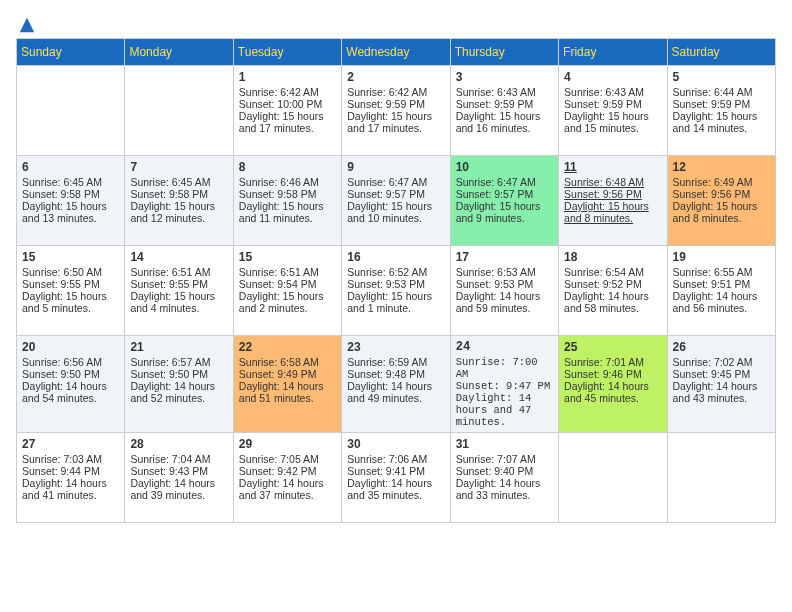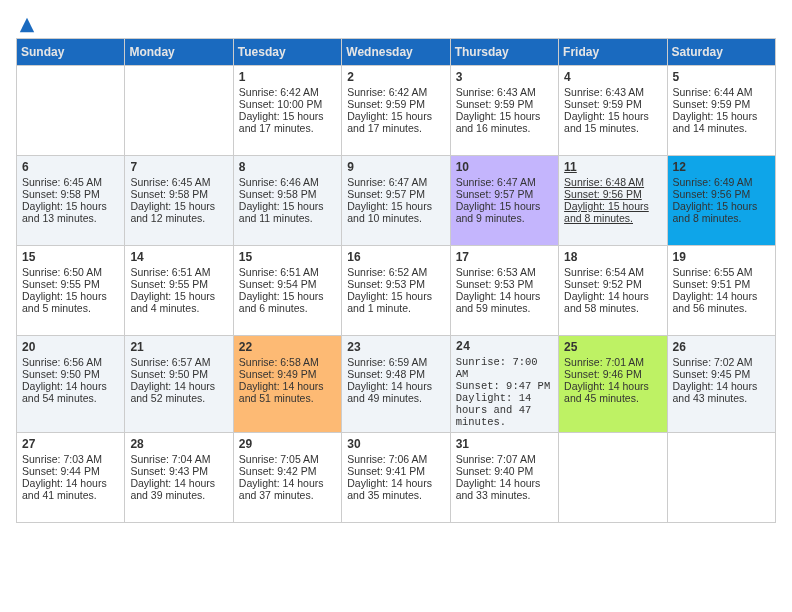--- a/index.html
+++ b/index.html
@@ -52,23 +52,23 @@
       font-size: 15px;
       color: #333;
     }
     table {
       width: 100%;
       border-collapse: collapse;
       table-layout: fixed;
     }
     thead th {
       background: #1a6abf;
-      color: #e5e5e5;
+      color: #fde047;
       font-size: 12px;
-      font-weight: bold;
+      font-weight: normal;
       padding: 6px 4px;
       text-align: left;
       border: 1px solid #ccc;
     }
     td {
       border: 1px solid #ccc;
       vertical-align: top;
       padding: 4px 5px;
       height: 90px;
       font-size: 10.5px;
@@ -127,28 +127,28 @@
         <td><span class="day-num">2</span><span>Sunrise: 6:42 AM</span><br><span>Sunset: 9:59 PM</span><br><span>Daylight: 15 hours and 17 minutes.</span></td>
         <td><span class="day-num">3</span><span>Sunrise: 6:43 AM</span><br><span>Sunset: 9:59 PM</span><br><span>Daylight: 15 hours and 16 minutes.</span></td>
         <td><span class="day-num">4</span><span>Sunrise: 6:43 AM</span><br><span>Sunset: 9:59 PM</span><br><span>Daylight: 15 hours and 15 minutes.</span></td>
         <td><span class="day-num">5</span><span>Sunrise: 6:44 AM</span><br><span>Sunset: 9:59 PM</span><br><span>Daylight: 15 hours and 14 minutes.</span></td>
       </tr>
       <tr>
         <td style="background: rgb(240, 244, 248);"><span class="day-num">6</span><span>Sunrise: 6:45 AM</span><br><span>Sunset: 9:58 PM</span><br><span>Daylight: 15 hours and 13 minutes.</span></td>
         <td style="background: rgb(240, 244, 248);"><span class="day-num">7</span><span>Sunrise: 6:45 AM</span><br><span>Sunset: 9:58 PM</span><br><span>Daylight: 15 hours and 12 minutes.</span></td>
         <td style="background: rgb(240, 244, 248);"><span class="day-num">8</span><span>Sunrise: 6:46 AM</span><br><span>Sunset: 9:58 PM</span><br><span>Daylight: 15 hours and 11 minutes.</span></td>
         <td style="background: rgb(240, 244, 248);"><span class="day-num">9</span><span>Sunrise: 6:47 AM</span><br><span>Sunset: 9:57 PM</span><br><span>Daylight: 15 hours and 10 minutes.</span></td>
-        <td style="background: #c4b5fd;"><span class="day-num">10</span><span>Sunrise: 6:47 AM</span><br><span>Sunset: 9:57 PM</span><br><span>Daylight: 15 hours and 9 minutes.</span></td>
+        <td style="background: #86efac;"><span class="day-num">10</span><span>Sunrise: 6:47 AM</span><br><span>Sunset: 9:57 PM</span><br><span>Daylight: 15 hours and 9 minutes.</span></td>
         <td style="background: rgb(240, 244, 248); text-decoration: underline;"><span class="day-num">11</span><span>Sunrise: 6:48 AM</span><br><span>Sunset: 9:56 PM</span><br><span>Daylight: 15 hours and 8 minutes.</span></td>
-        <td style="background: #0ea5e9;"><span class="day-num">12</span><span>Sunrise: 6:49 AM</span><br><span>Sunset: 9:56 PM</span><br><span>Daylight: 15 hours and 8 minutes.</span></td>
+        <td style="background: #fdba74;"><span class="day-num">12</span><span>Sunrise: 6:49 AM</span><br><span>Sunset: 9:56 PM</span><br><span>Daylight: 15 hours and 8 minutes.</span></td>
       </tr>
       <tr>
         <td><span class="day-num">15</span><span>Sunrise: 6:50 AM</span><br><span>Sunset: 9:55 PM</span><br><span>Daylight: 15 hours and 5 minutes.</span></td>
         <td><span class="day-num">14</span><span>Sunrise: 6:51 AM</span><br><span>Sunset: 9:55 PM</span><br><span>Daylight: 15 hours and 4 minutes.</span></td>
-        <td><span class="day-num">15</span><span>Sunrise: 6:51 AM</span><br><span>Sunset: 9:54 PM</span><br><span>Daylight: 15 hours and 6 minutes.</span></td>
+        <td><span class="day-num">15</span><span>Sunrise: 6:51 AM</span><br><span>Sunset: 9:54 PM</span><br><span>Daylight: 15 hours and 2 minutes.</span></td>
         <td><span class="day-num">16</span><span>Sunrise: 6:52 AM</span><br><span>Sunset: 9:53 PM</span><br><span>Daylight: 15 hours and 1 minute.</span></td>
         <td><span class="day-num">17</span><span>Sunrise: 6:53 AM</span><br><span>Sunset: 9:53 PM</span><br><span>Daylight: 14 hours and 59 minutes.</span></td>
         <td><span class="day-num">18</span><span>Sunrise: 6:54 AM</span><br><span>Sunset: 9:52 PM</span><br><span>Daylight: 14 hours and 58 minutes.</span></td>
         <td><span class="day-num">19</span><span>Sunrise: 6:55 AM</span><br><span>Sunset: 9:51 PM</span><br><span>Daylight: 14 hours and 56 minutes.</span></td>
       </tr>
       <tr>
         <td style="background: rgb(240, 244, 248);"><span class="day-num">20</span><span>Sunrise: 6:56 AM</span><br><span>Sunset: 9:50 PM</span><br><span>Daylight: 14 hours and 54 minutes.</span></td>
         <td style="background: rgb(240, 244, 248);"><span class="day-num">21</span><span>Sunrise: 6:57 AM</span><br><span>Sunset: 9:50 PM</span><br><span>Daylight: 14 hours and 52 minutes.</span></td>
         <td style="background: #fdba74;"><span class="day-num">22</span><span>Sunrise: 6:58 AM</span><br><span>Sunset: 9:49 PM</span><br><span>Daylight: 14 hours and 51 minutes.</span></td>
         <td style="background: rgb(240, 244, 248);"><span class="day-num">23</span><span>Sunrise: 6:59 AM</span><br><span>Sunset: 9:48 PM</span><br><span>Daylight: 14 hours and 49 minutes.</span></td>

